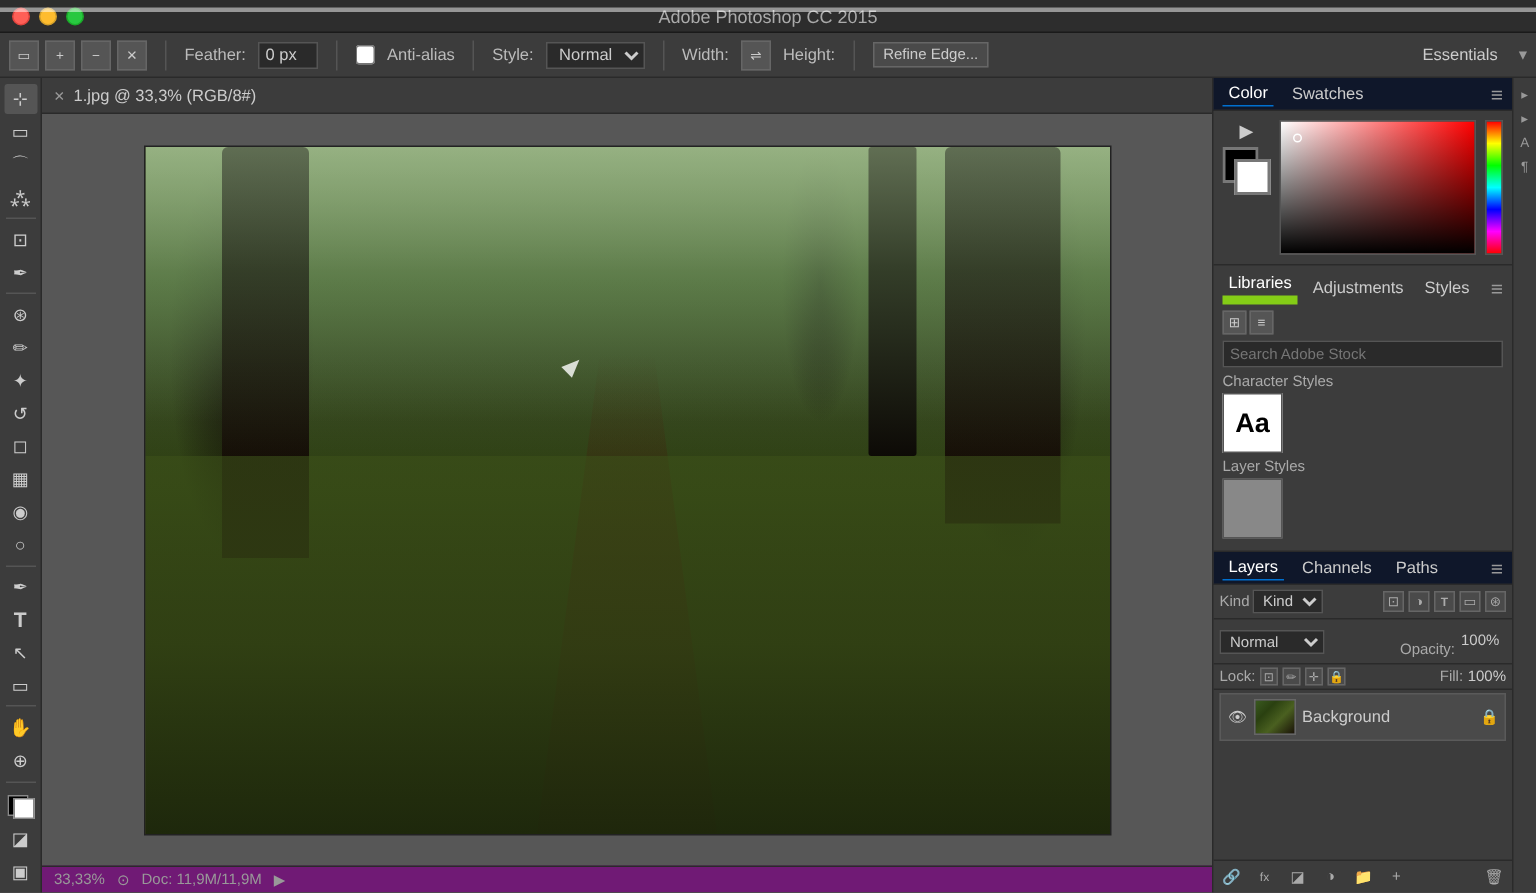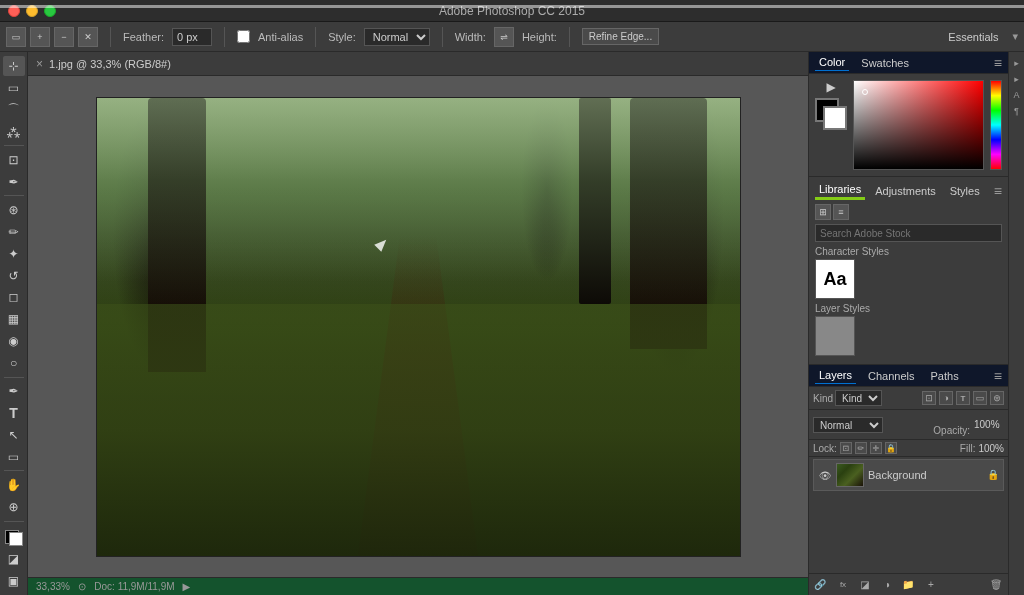--- a/index.html
+++ b/index.html
@@ -223,21 +223,21 @@
       bottom: 0;
       left: 50%;
       transform: translateX(-50%);
       width: 120px;
       height: 70%;
       background: linear-gradient(180deg, transparent 0%, rgba(60,40,15,0.8) 40%, rgba(40,25,8,0.9) 100%);
       clip-path: polygon(35% 0%, 65% 0%, 100% 100%, 0% 100%);
     }
     .canvas-status {
       height: 18px;
-      background: #14532d;
+      background: #701a75;
       border-top: 1px solid #2a2a2a;
       display: flex;
       align-items: center;
       padding: 0 8px;
       font-size: 10px;
       color: #999;
       gap: 8px;
     }
 
     
@@ -352,21 +352,21 @@
       align-items: center;
     }
     .lib-tab {
       font-size: 11px;
       color: #ccc;
       cursor: pointer;
       padding: 2px 4px;
     }
     .lib-tab.active {
       color: #fff;
-      border-bottom: 3px solid #84cc16;
+      border-bottom: 6px solid #84cc16;
     }
     .lib-menu { margin-left: auto; color: #999; font-size: 14px; cursor: pointer; }
     .lib-dropdown {
       display: flex;
       align-items: center;
       gap: 4px;
       margin-bottom: 4px;
     }
     .lib-select {
       flex: 1;

